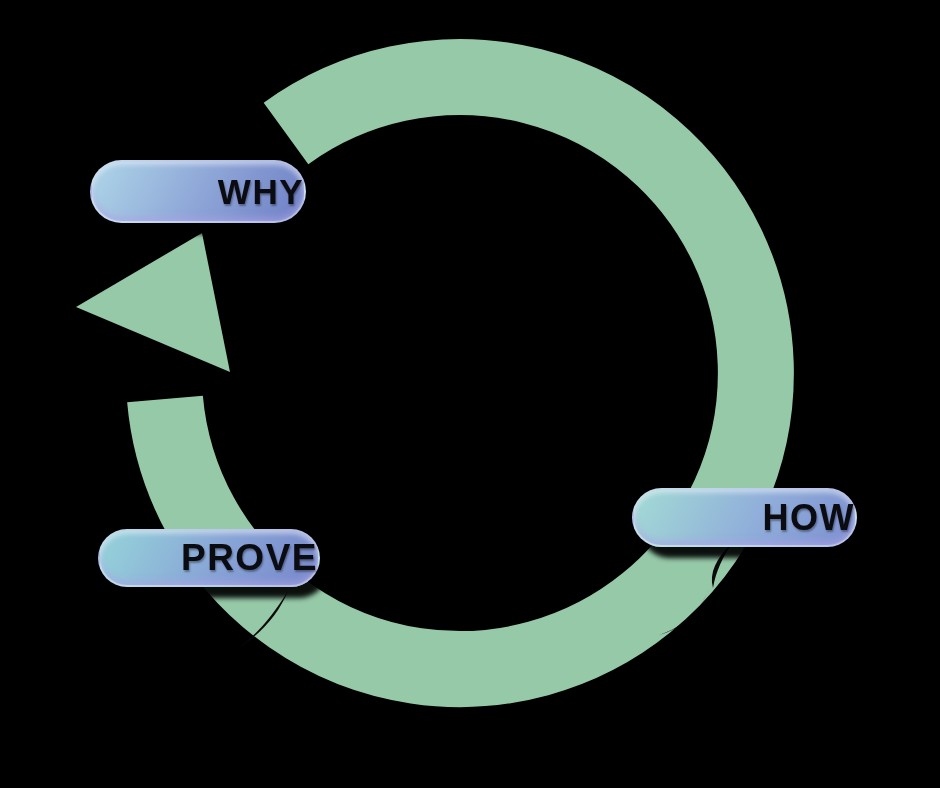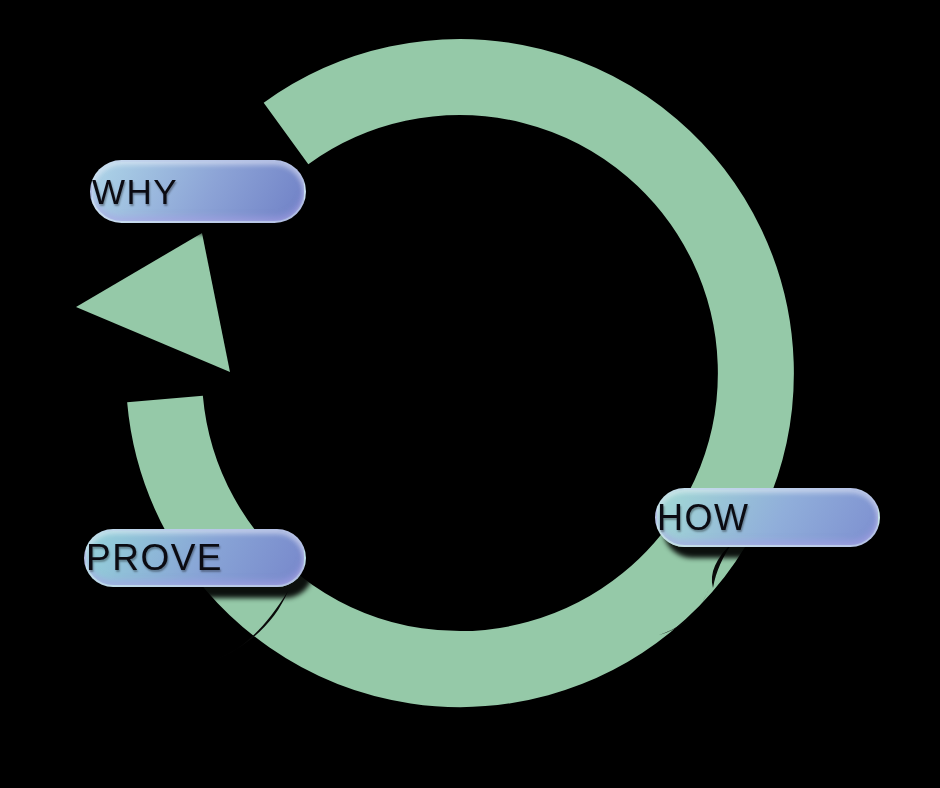--- a/index.html
+++ b/index.html
@@ -15,37 +15,37 @@
     position: absolute;
     left: 0; top: 0;
     width: 940px; height: 788px;
     display: block;
   }
   .pill {
     position: absolute;
     box-sizing: border-box;
     display: flex;
     align-items: center;
-    justify-content: flex-start;
+    justify-content: flex-end;
     border-radius: 999px;
     border: 2px solid rgba(226, 234, 248, 0.55);
     box-shadow:
       8px 11px 5px rgba(0, 0, 0, 0.92),
       inset 0 3px 5px rgba(255, 255, 255, 0.45),
       inset 0 -4px 6px rgba(172, 160, 232, 0.55);
-    font-weight: 400;
+    font-weight: 700;
     letter-spacing: 1.5px;
     white-space: nowrap;
     text-shadow: 1px 2px 2px rgba(0,0,0,0.35);
   }
   .pill-label { display: inline-block; }
   .pill-why    { left:  90px; top: 160px; width: 216px; height: 63px; font-size: 35px; }
   .pill-center { left: 292px; top: 302px; width: 356px; height: 92px; font-size: 31px; }
-  .pill-how    { left: 655px; top: 488px; width: 225px; height: 59px; font-size: 36px; }
-  .pill-prove  { left:  84px; top: 529px; width: 222px; height: 58px; font-size: 37px; }
+  .pill-how    { left: 632px; top: 488px; width: 225px; height: 59px; font-size: 36px; }
+  .pill-prove  { left:  98px; top: 529px; width: 222px; height: 58px; font-size: 37px; }
 </style>
 </head>
 <body style="background: rgb(0, 0, 0);">
 
 <div class="stage">
 
   <svg class="ring-svg" viewBox="0 0 940 788">
 
     <path d="M 286 133.5 A 296 296 0 1 1 165 399" fill="none" stroke-width="76" stroke-linecap="butt" stroke="#95C9A8"></path>
 

